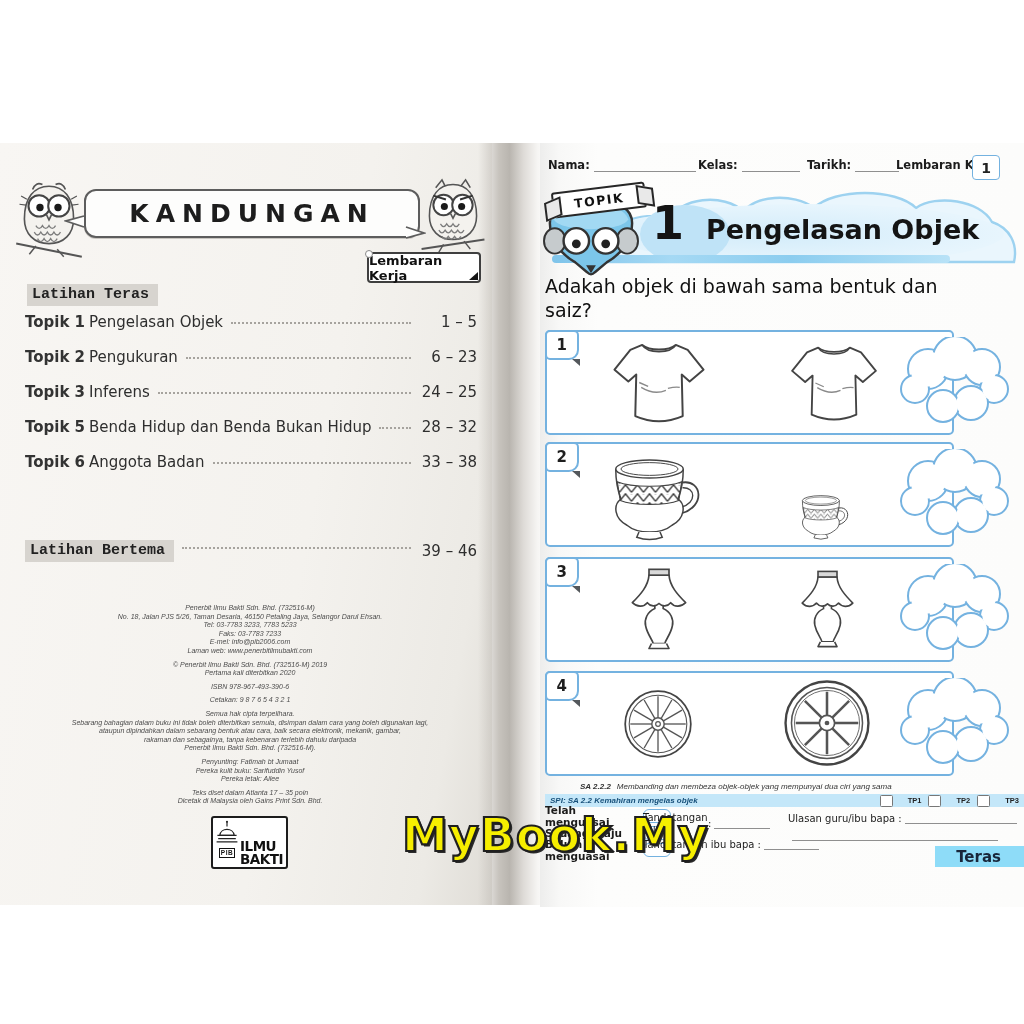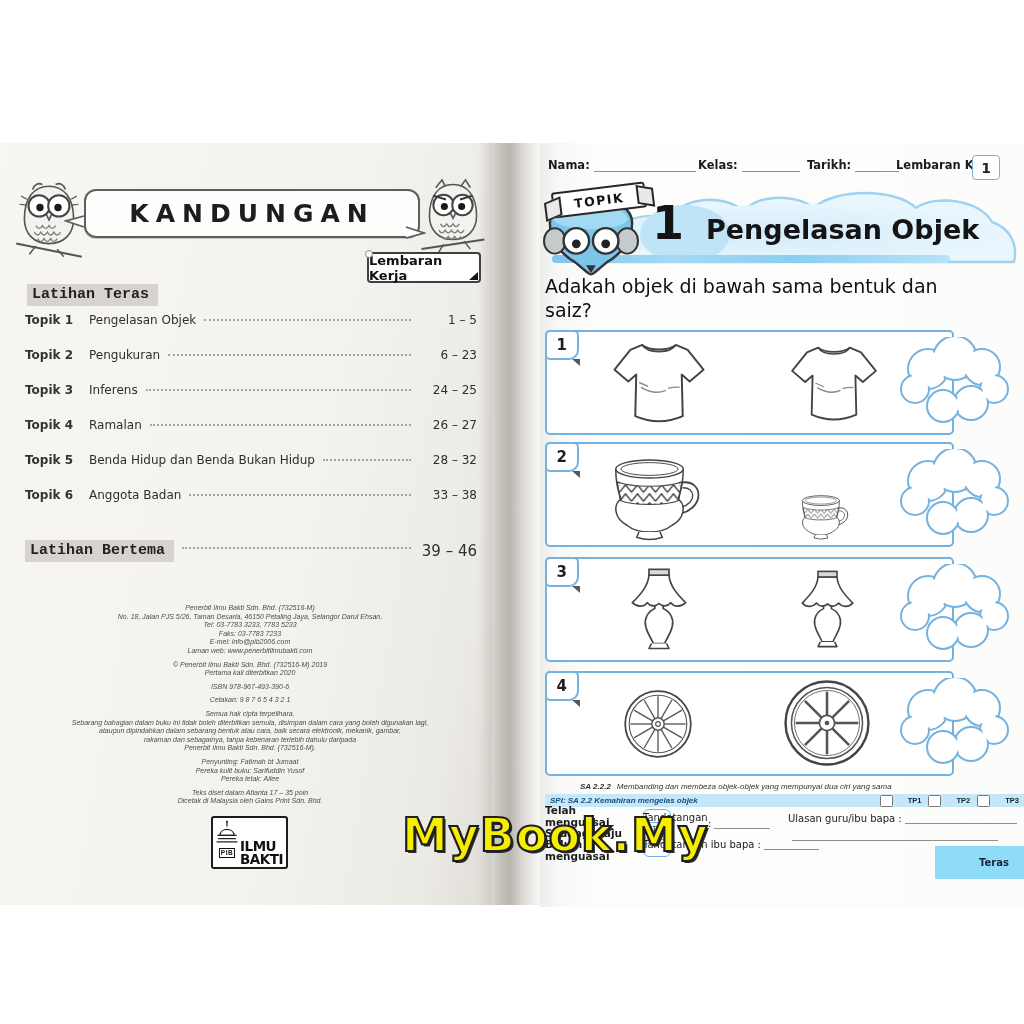--- a/index.html
+++ b/index.html
@@ -27,21 +27,21 @@
     font-family:"DejaVu Sans",sans-serif;font-weight:bold;font-size:13px;color:#111;z-index:3;}
   .tab::before{content:"";position:absolute;left:-4px;top:-4px;width:6px;height:6px;
     background:#fff;border:1.3px solid #8a8a8a;border-radius:50%;}
   .tab::after{content:"";position:absolute;right:1px;bottom:1px;
     border-left:9px solid transparent;border-bottom:8px solid #151515;}
   .section-label{display:inline-block;background:var(--highlight_grey,#d7d4cf);
     font-family:Liberation Mono, monospace;font-weight:bold;font-size:15px;color:#222;
     padding:2px 9px 3px 5px;}
   .toc{left:25px;top:313px;width:452px;}
   .toc-row{display:flex;align-items:baseline;height:35px;
-    font-family:"DejaVu Sans",sans-serif;font-size:12px;color:#2e2e2e;}
+    font-family:"DejaVu Sans",sans-serif;font-size:15px;color:#2e2e2e;}
   .toc-topic{flex:none;width:64px;font-weight:bold;color:#333;}
   .toc-title{flex:none;}
   .toc-dots{flex:1 1 auto;border-bottom:2px dotted #a6a39e;margin:0 8px;transform:translateY(-3px);}
   .toc-pages{flex:none;min-width:58px;text-align:right;}
   .bertema{left:25px;top:540px;width:452px;display:flex;align-items:center;
     font-family:"DejaVu Sans",sans-serif;font-size:15px;color:#2e2e2e;}
   .imprint{left:20px;top:604px;width:460px;text-align:center;}
   .imprint-line{font:italic 7px/8.6px "Liberation Sans",sans-serif;color:#4c4c4c;}
   .imprint-line:empty{height:5px;}
   .logo{left:211px;top:816px;width:71px;height:47px;background:#fff;border:2px solid #1c1c1c;
@@ -105,23 +105,23 @@
   .tp-box{width:11px;height:10px;background:#fff;border:1px solid #777;border-radius:1.5px;}
   .tp-label{font:bold 7.5px "Liberation Sans",sans-serif;color:#222;}
   .mastery{left:545px;top:809px;z-index:3;}
   .m-row{display:flex;align-items:center;height:13px;margin-bottom:4px;}
   .m-label{width:92px;font:bold 10.5px "DejaVu Sans",sans-serif;color:#1c1c1c;}
   .m-box{width:26px;height:12px;background:#fff;border:1.6px solid var(--accent_blue,#74b2e0);
     border-radius:6px;margin-left:6px;}
   .sig-row{display:flex;align-items:center;gap:3px;
     font:10px "DejaVu Sans",sans-serif;color:#1c1c1c;z-index:3;}
   .sig-line{display:inline-block;height:11px;border-bottom:1.2px solid #8f8f8f;}
-  .teras{left:935px;top:846px;width:89px;height:33px;background:var(--teras_bg,#8edcf8);
-    display:flex;align-items:center;justify-content:flex-end;padding-right:15px;box-sizing:border-box;
-    font-family:"DejaVu Sans",sans-serif;font-weight:bold;font-size:10px;color:#18263a;z-index:3;}
+  .teras{left:935px;top:846px;width:89px;height:21px;background:var(--teras_bg,#8edcf8);
+    display:flex;align-items:center;justify-content:flex-end;padding-right:23px;box-sizing:border-box;
+    font-family:"DejaVu Sans",sans-serif;font-weight:bold;font-size:15px;color:#18263a;z-index:3;}
 
   
   .watermark{left:402px;top:808px;z-index:50;font-family:"DejaVu Sans",sans-serif;font-weight:bold;
     font-size:46px;letter-spacing:1px;color:var(--watermark_yellow,#f6ee00);
     -webkit-text-stroke:2.2px #1f1f1f;text-shadow:2px 2px 0 #2b2b2b;white-space:nowrap;}
 </style>
 </head>
 <body>
 
 <svg width="0" height="0" style="position:absolute">
@@ -279,26 +279,20 @@
         <span class="toc-dots"></span>
         <span class="toc-pages">6 – 23</span>
       </div>
         <div class="toc-row">
         <span class="toc-topic">Topik 3</span>
         <span class="toc-title">Inferens</span>
         <span class="toc-dots"></span>
         <span class="toc-pages">24 – 25</span>
       </div>
         <div class="toc-row">
-        <span class="toc-topic">Topik 4</span>
-        <span class="toc-title">Ramalan</span>
-        <span class="toc-dots"></span>
-        <span class="toc-pages">26 – 27</span>
-      </div>
-        <div class="toc-row">
         <span class="toc-topic">Topik 5</span>
         <span class="toc-title">Benda Hidup dan Benda Bukan Hidup</span>
         <span class="toc-dots"></span>
         <span class="toc-pages">28 – 32</span>
       </div>
         <div class="toc-row">
         <span class="toc-topic">Topik 6</span>
         <span class="toc-title">Anggota Badan</span>
         <span class="toc-dots"></span>
         <span class="toc-pages">33 – 38</span>

